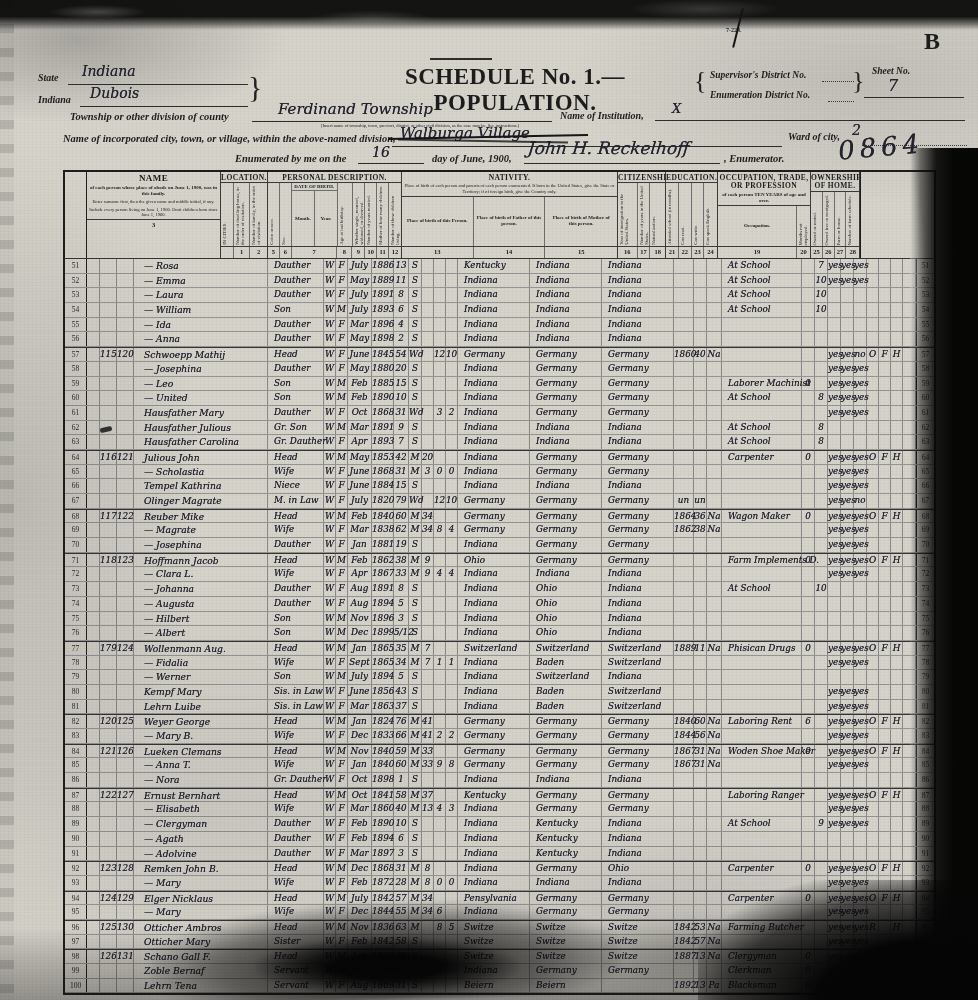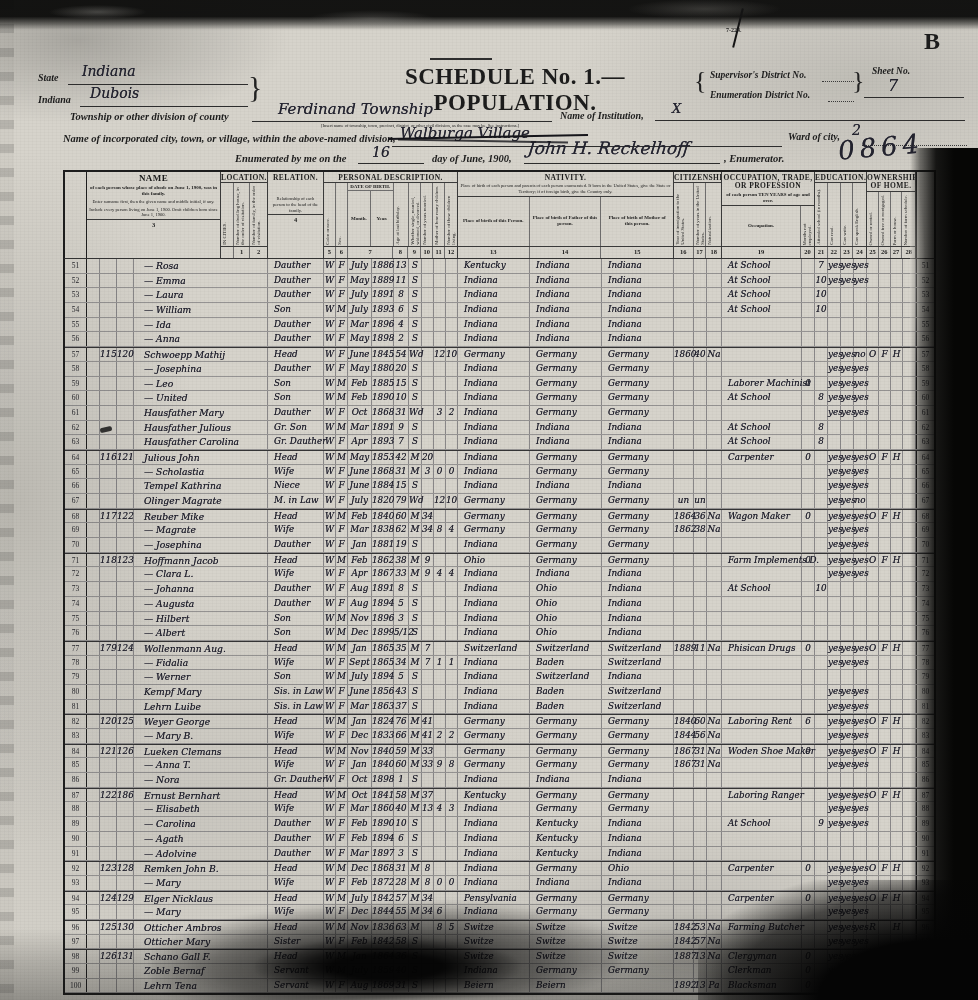--- a/index.html
+++ b/index.html
@@ -172,27 +172,20 @@
             <div class="rot">Number of family, in the order of visitation.</div>
           </div>
       </div>
       <div class="nums">
         <div class="nc" style="width:13px;"></div>
         <div class="nc" style="width:17px;">1</div>
         <div class="nc" style="width:17px;">2</div>
       </div>
     </div>
 
-    <div class="g" style="width:56px;">
-      <div class="g-label">RELATION.</div>
-      <div class="g-note fill" style="padding-top:14px;">Relationship of each person to the head of the family.</div>
-      <div class="nums">
-          <div class="nc" style="width:56px;">4</div>
-        </div>
-    </div>
 
     <div class="g" style="width:134px;">
       <div class="g-label">PERSONAL DESCRIPTION.</div>
       <div class="g-cells">
         <div class="hc" style="width:12px;">
             <div class="rot">Color or race.</div>
           </div>
         <div class="hc" style="width:12px;">
             <div class="rot">Sex.</div>
           </div>
@@ -269,58 +262,58 @@
             <div class="rot">Naturalization.</div>
           </div>
       </div>
       <div class="nums">
         <div class="nc" style="width:20px;">16</div>
         <div class="nc" style="width:13px;">17</div>
         <div class="nc" style="width:15px;">18</div>
       </div>
     </div>
 
+    <div class="g" style="width:52px;">
+      <div class="g-label">EDUCATION.</div>
+      <div class="g-cells">
+        <div class="hc" style="width:13px;">
+            <div class="rot">Attended school (in months).</div>
+          </div>
+        <div class="hc" style="width:13px;">
+            <div class="rot">Can read.</div>
+          </div>
+        <div class="hc" style="width:13px;">
+            <div class="rot">Can write.</div>
+          </div>
+        <div class="hc" style="width:13px;">
+            <div class="rot">Can speak English.</div>
+          </div>
+      </div>
+      <div class="nums">
+        <div class="nc" style="width:13px;">21</div>
+        <div class="nc" style="width:13px;">22</div>
+        <div class="nc" style="width:13px;">23</div>
+        <div class="nc" style="width:13px;">24</div>
+      </div>
+    </div>
+
     <div class="g" style="width:93px;">
       <div class="g-label">OCCUPATION, TRADE, OR PROFESSION</div>
       <div class="g-desc">of each person TEN YEARS of age and over.</div>
       <div class="g-cells">
         <div class="hc" style="width:80px;">
             <div class="sublab">Occupation.</div>
           </div>
         <div class="hc" style="width:13px;">
             <div class="rot">Months not employed.</div>
           </div>
       </div>
       <div class="nums">
         <div class="nc" style="width:80px;">19</div>
         <div class="nc" style="width:13px;">20</div>
-      </div>
-    </div>
-
-    <div class="g" style="width:52px;">
-      <div class="g-label">EDUCATION.</div>
-      <div class="g-cells">
-        <div class="hc" style="width:13px;">
-            <div class="rot">Attended school (in months).</div>
-          </div>
-        <div class="hc" style="width:13px;">
-            <div class="rot">Can read.</div>
-          </div>
-        <div class="hc" style="width:13px;">
-            <div class="rot">Can write.</div>
-          </div>
-        <div class="hc" style="width:13px;">
-            <div class="rot">Can speak English.</div>
-          </div>
-      </div>
-      <div class="nums">
-        <div class="nc" style="width:13px;">21</div>
-        <div class="nc" style="width:13px;">22</div>
-        <div class="nc" style="width:13px;">23</div>
-        <div class="nc" style="width:13px;">24</div>
       </div>
     </div>
 
     <div class="g" style="width:49px;">
       <div class="g-label">OWNERSHIP OF HOME.</div>
       <div class="g-cells">
         <div class="hc" style="width:12px;">
             <div class="rot">Owned or rented.</div>
           </div>
         <div class="hc" style="width:12px;">
@@ -1566,21 +1559,21 @@
         <div class="td hw" style="width: 12px;"></div>
         <div class="td hw" style="width: 12px;"></div>
         <div class="td hw" style="width: 12px;"></div>
         <div class="td hw" style="width: 13px;"></div>
         <div class="td lineno rno" style="width: 18px;">86</div>
       </div>
       <div class="trow sep">
         <div class="td lineno lno" style="width: 22px;">87</div>
         <div class="td hw" style="width: 13px;"></div>
         <div class="td hw" style="width: 17px;">122</div>
-        <div class="td hw" style="width: 17px;">186</div>
+        <div class="td hw" style="width: 17px;">127</div>
         <div class="td hw al name" style="width: 134px;">Ernust Bernhart</div>
         <div class="td hw al" style="width: 56px;">Head</div>
         <div class="td hw" style="width: 12px;">W</div>
         <div class="td hw" style="width: 12px;">M</div>
         <div class="td hw" style="width: 24px;">Oct</div>
         <div class="td hw" style="width: 22px;">1841</div>
         <div class="td hw" style="width: 15px;">58</div>
         <div class="td hw" style="width: 13px;">M</div>
         <div class="td hw" style="width: 12px;">37</div>
         <div class="td hw" style="width: 12px;"></div>
@@ -1635,21 +1628,21 @@
         <div class="td hw" style="width: 12px;"></div>
         <div class="td hw" style="width: 12px;"></div>
         <div class="td hw" style="width: 13px;"></div>
         <div class="td lineno rno" style="width: 18px;">88</div>
       </div>
       <div class="trow">
         <div class="td lineno lno" style="width: 22px;">89</div>
         <div class="td hw" style="width: 13px;"></div>
         <div class="td hw" style="width: 17px;"></div>
         <div class="td hw" style="width: 17px;"></div>
-        <div class="td hw al name" style="width: 134px;">— Carolina</div>
+        <div class="td hw al name" style="width: 134px;">— Clergyman</div>
         <div class="td hw al" style="width: 56px;">Dauther</div>
         <div class="td hw" style="width: 12px;">W</div>
         <div class="td hw" style="width: 12px;">F</div>
         <div class="td hw" style="width: 24px;">Feb</div>
         <div class="td hw" style="width: 22px;">1890</div>
         <div class="td hw" style="width: 15px;">10</div>
         <div class="td hw" style="width: 13px;">S</div>
         <div class="td hw" style="width: 12px;"></div>
         <div class="td hw" style="width: 12px;"></div>
         <div class="td hw" style="width: 12px;"></div>

